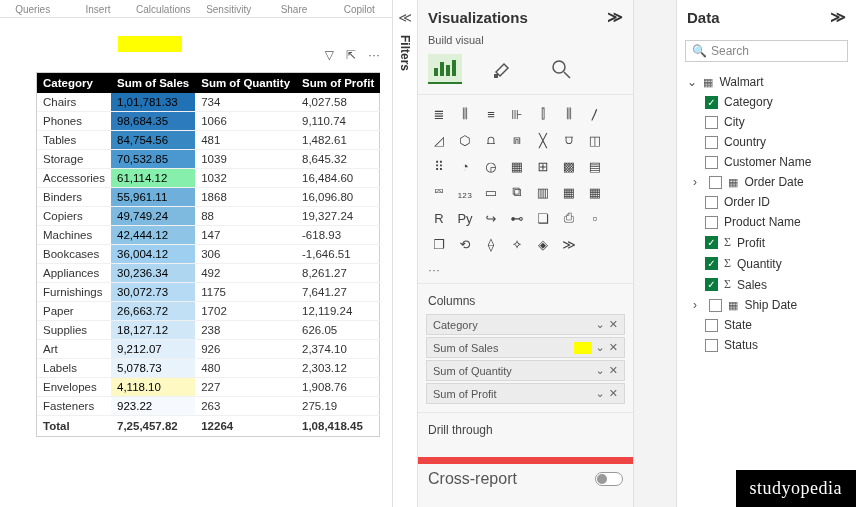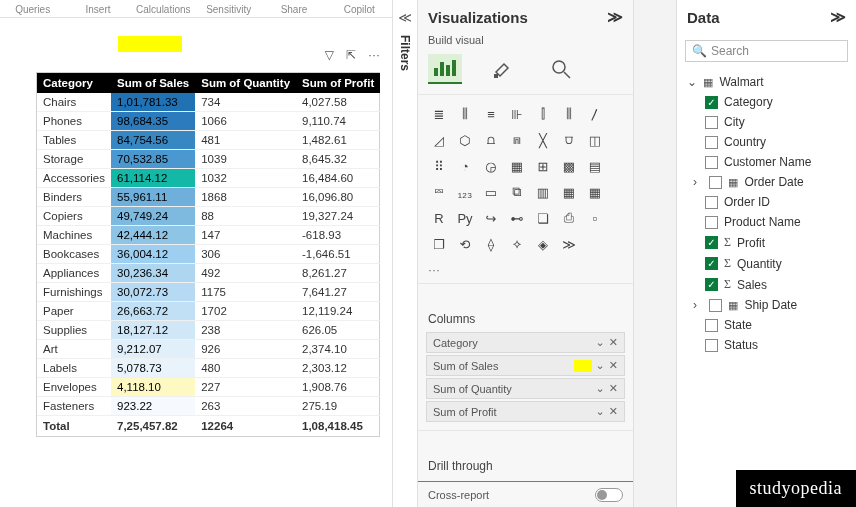--- a/index.html
+++ b/index.html
@@ -23,25 +23,25 @@
 .filters-tab .vlabel { writing-mode: vertical-rl; font-size: 12px; font-weight: 600; margin-top: 10px; color: #333; }
 .vis-pane { width: 216px; background: #f7f7f7; border-right: 1px solid #e0e0e0; display: flex; flex-direction: column; }
 .pane-hdr { display: flex; justify-content: space-between; align-items: center; padding: 8px 10px; font-size: 15px; font-weight: 700; }
 .pane-sub { font-size: 11px; color: #555; padding: 0 10px 2px; }
 .mode-row { display: flex; gap: 24px; padding: 6px 10px 10px; border-bottom: 1px solid #e6e6e6; }
 .mode-row .mode-btn { width: 34px; height: 30px; display: flex; align-items: center; justify-content: center; }
 .mode-row .mode-btn.active { background: #def0d8; border-bottom: 2px solid #2d7a2d; }
 .viz-grid { padding: 8px 10px; display: grid; grid-template-columns: repeat(7, 22px); grid-auto-rows: 22px; gap: 4px; }
 .viz-grid .viz { width: 22px; height: 22px; display: flex; align-items: center; justify-content: center; font-size: 13px; color: #444; cursor: pointer; }
 .ell { padding: 0 10px; color: #666; }
-.sec-title { padding: 28px 10px 4px; font-size: 12px; color: #444; border-top: 1px solid #e6e6e6; margin-top: 6px; }
+.sec-title { padding: 10px 10px 4px; font-size: 12px; color: #444; border-top: 1px solid #e6e6e6; margin-top: 6px; }
 .well { margin: 2px 8px; background: #ececec; border: 1px solid #d8d8d8; padding: 3px 6px; font-size: 11px; display: flex; align-items: center; justify-content: space-between; color: #555; }
 .well .ops { display: flex; gap: 4px; color: #666; align-items: center; }
 .ymark { background: #ffff00; width: 18px; height: 12px; display: inline-block; }
-.drill-row { padding: 6px 10px 2px; font-size: 11px; color: #555; display: flex; justify-content: space-between; align-items: center; border-top: 1px solid #ef4444; margin-top: 4px; }
+.drill-row { padding: 6px 10px 2px; font-size: 16px; color: #555; display: flex; justify-content: space-between; align-items: center; border-top: 7px solid #ef4444; margin-top: 16px; }
 .toggle { width: 28px; height: 14px; border: 1px solid #999; border-radius: 8px; position: relative; background: #fff; }
 .toggle::after { content: ""; position: absolute; width: 10px; height: 10px; border-radius: 50%; background: #999; top: 1px; left: 1px; }
 .data-pane { width: 180px; background: #fff; display: flex; flex-direction: column; border-left: 1px solid #e0e0e0; position: relative; margin-left: 42px; }
 .search { margin: 6px 8px; border: 1px solid #ccc; padding: 3px 6px; display: flex; align-items: center; gap: 4px; font-size: 12px; color: #888; }
 .tree { padding: 4px 6px; font-size: 12px; }
 .tree-row { display: flex; align-items: center; gap: 6px; padding: 3px 0 3px 4px; cursor: pointer; }
 .tree-row.lvl1 { padding-left: 22px; }
 .caret { width: 10px; display: inline-block; color: #555; }
 .cbx { width: 13px; height: 13px; border: 1px solid #888; display: inline-flex; align-items: center; justify-content: center; font-size: 10px; color: #fff; }
 .cbx.checked { background: #0a7a3d; border-color: #0a7a3d; }
@@ -99,21 +99,21 @@
               <td class="num">1,482.61</td>
             </tr>
             <tr>
               <td>Storage</td>
               <td class="num salescell" style="background:#4a98cf">70,532.85</td>
               <td class="num">1039</td>
               <td class="num">8,645.32</td>
             </tr>
             <tr>
               <td>Accessories</td>
-              <td class="num salescell" style="background:#14b8a6">61,114.12</td>
+              <td class="num salescell" style="background:#86efac">61,114.12</td>
               <td class="num">1032</td>
               <td class="num">16,484.60</td>
             </tr>
             <tr>
               <td>Binders</td>
               <td class="num salescell" style="background:#6eb0db">55,961.11</td>
               <td class="num">1868</td>
               <td class="num">16,096.80</td>
             </tr>
             <tr>

